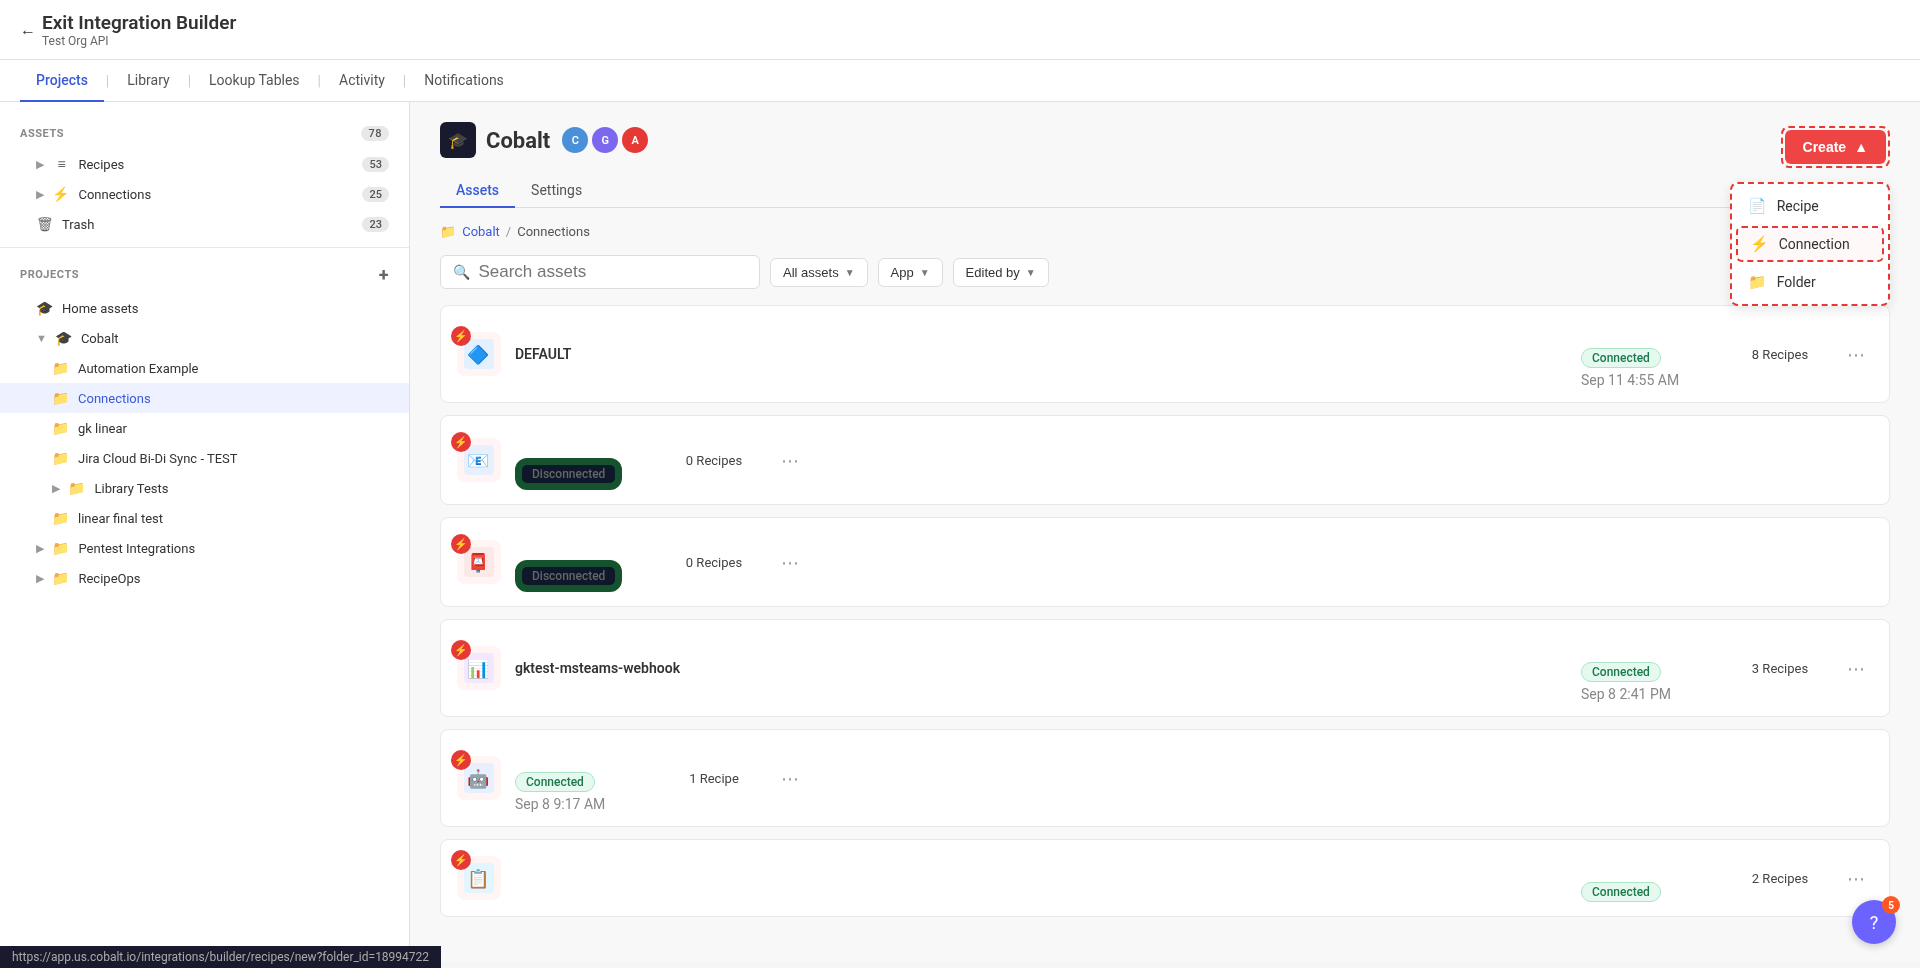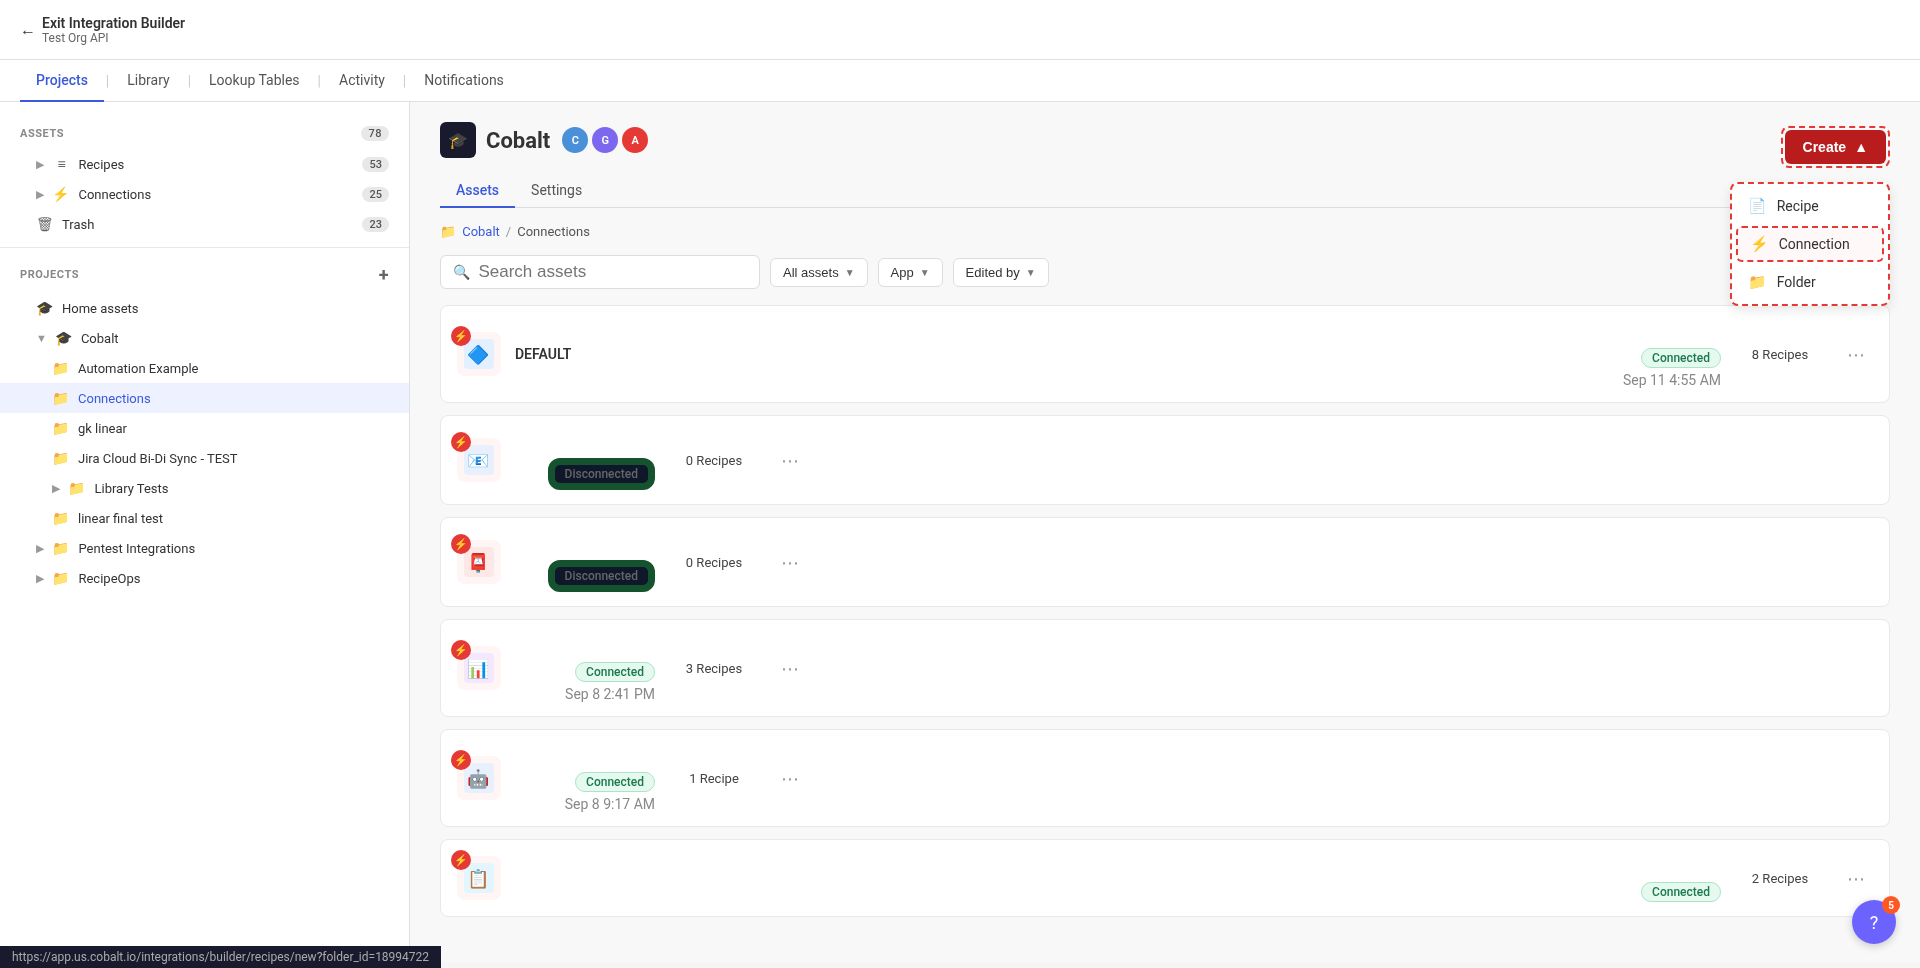--- a/index.html
+++ b/index.html
@@ -12,21 +12,21 @@
       display: flex;
       align-items: center;
       border-bottom: 1px solid #e0e0e0;
       height: 60px;
     }
     .top-header .back-link {
       display: flex; align-items: center; gap: 6px; cursor: pointer; color: #333;
     }
     .top-header .back-link .arrow { font-size: 16px; }
     .top-header .title-block { display: flex; flex-direction: column; }
-    .top-header .app-title { font-weight: 600; font-size: 14px; }
+    .top-header .app-title { font-weight: 600; font-size: 19px; }
     .top-header .app-subtitle { font-size: 12px; color: #666; }
 
     
     .nav-tabs {
       background: #fff;
       border-bottom: 1px solid #e0e0e0;
       display: flex;
       align-items: center;
       padding: 0 20px;
       gap: 0;
@@ -229,35 +229,35 @@
       font-weight: 700;
     }
     .conn-app-icon {
       width: 30px; height: 30px;
       border-radius: 4px;
       display: flex; align-items: center; justify-content: center;
       font-size: 18px;
     }
     .conn-info { flex: 1; }
     .conn-name { font-weight: 600; font-size: 14px; }
-    .conn-status-area { display: flex; align-items: flex-end; flex-direction: column; gap: 4px; min-width: 140px; margin-top: 28px; }
+    .conn-status-area { display: flex; align-items: flex-start; flex-direction: column; gap: 4px; min-width: 140px; margin-top: 28px; }
     .badge-connected { background: #e6f9f0; color: #1a7a4a; border: 1px solid #a8e6c4; border-radius: 12px; padding: 2px 10px; font-size: 12px; font-weight: 500; }
     .badge-disconnected { background: #0f172a; color: #666; border: 7px solid #14532d; border-radius: 12px; padding: 2px 10px; font-size: 12px; font-weight: 500; }
     .conn-date { font-size: 14px; color: #888; }
     .conn-recipes { font-size: 13px; color: #444; min-width: 90px; text-align: center; }
     .conn-more { color: #999; cursor: pointer; font-size: 18px; padding: 4px 8px; }
 
     
     .create-btn-wrap {
       position: absolute;
       top: 24px; right: 30px;
     }
     .create-btn {
       display: flex; align-items: center; gap: 8px;
-      background: #b91c1c;
+      background: #ef4444;
       color: #fff;
       border: none;
       border-radius: 6px;
       padding: 9px 18px;
       font-size: 14px;
       font-weight: 600;
       cursor: pointer;
     }
 
     
@@ -563,20 +563,23 @@
         </div>
         <div class="conn-recipes">0 Recipes</div>
         <div class="conn-more">⋯</div>
       </div>
 
       <div class="connection-item">
         <div class="conn-icon-wrap">
           <div class="conn-icon-bolt">⚡</div>
           <div class="conn-app-icon" style="background:#f3e8ff;">📊</div>
         </div>
+        <div class="conn-info">
+          <div class="conn-name">gktest-msteams-webhook</div>
+        </div>
         <div class="conn-status-area">
           <span class="badge-connected">Connected</span>
           <span class="conn-date">Sep 8 2:41 PM</span>
         </div>
         <div class="conn-recipes">3 Recipes</div>
         <div class="conn-more">⋯</div>
       </div>
 
       <div class="connection-item">
         <div class="conn-icon-wrap">

